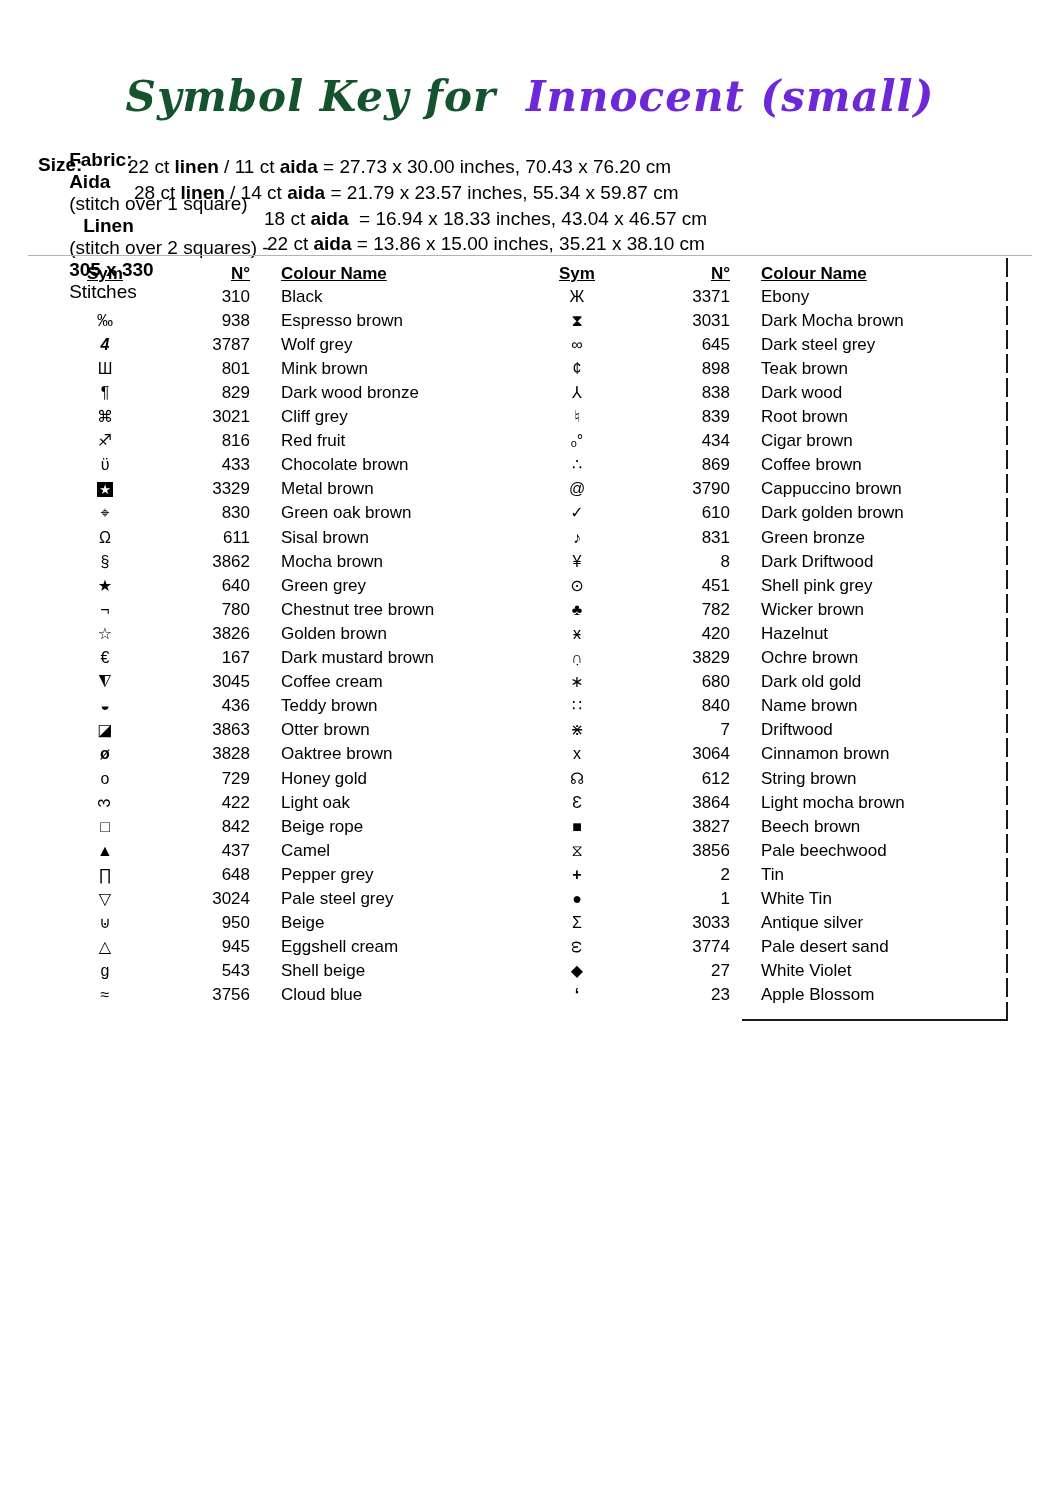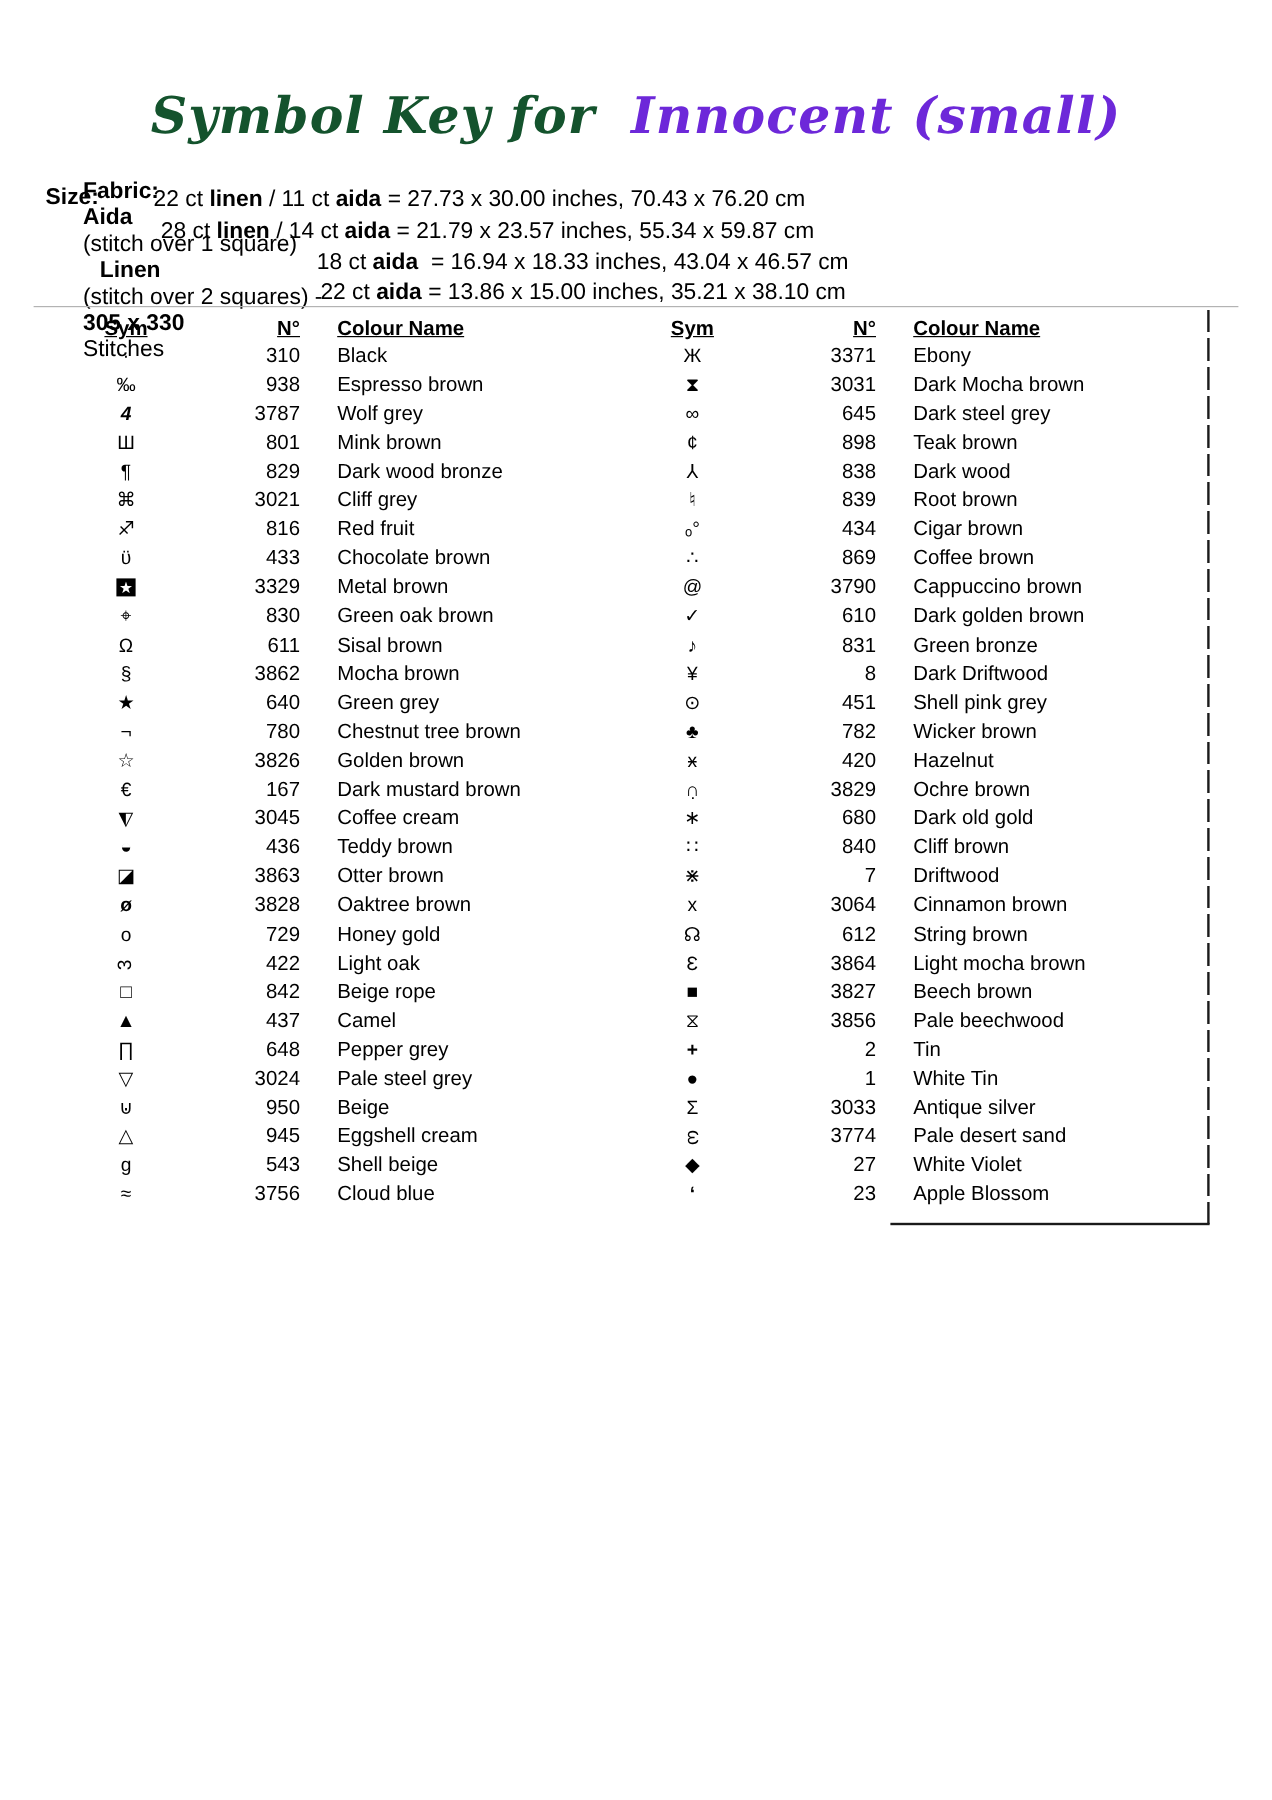--- a/index.html
+++ b/index.html
@@ -332,21 +332,21 @@
           <span class="cname">Ochre brown</span>
         </div>
         <div class="row">
           <span class="symwrap"><span class="sym">∗</span></span>
           <span class="num">680</span>
           <span class="cname">Dark old gold</span>
         </div>
         <div class="row">
           <span class="symwrap"><span class="sym">∷</span></span>
           <span class="num">840</span>
-          <span class="cname">Cliff brown</span>
+          <span class="cname">Name brown</span>
         </div>
         <div class="row">
           <span class="symwrap"><span class="sym">⋇</span></span>
           <span class="num">7</span>
           <span class="cname">Driftwood</span>
         </div>
         <div class="row">
           <span class="symwrap"><span class="sym">x</span></span>
           <span class="num">3064</span>
           <span class="cname">Cinnamon brown</span>

